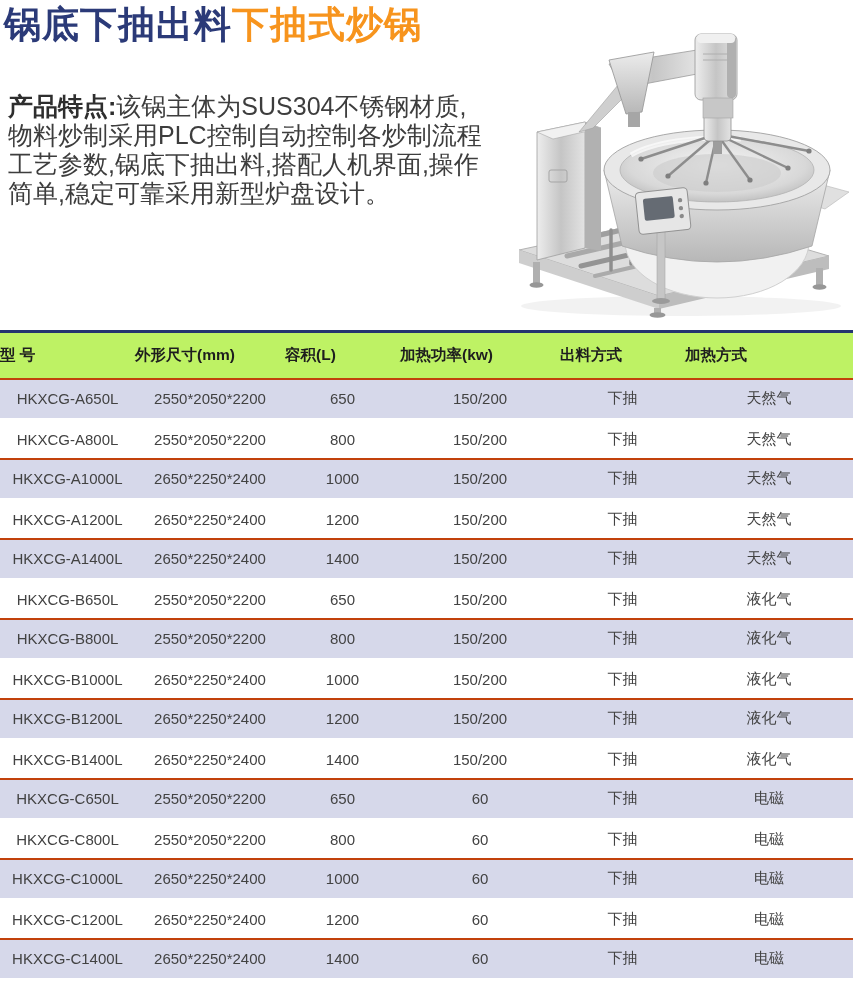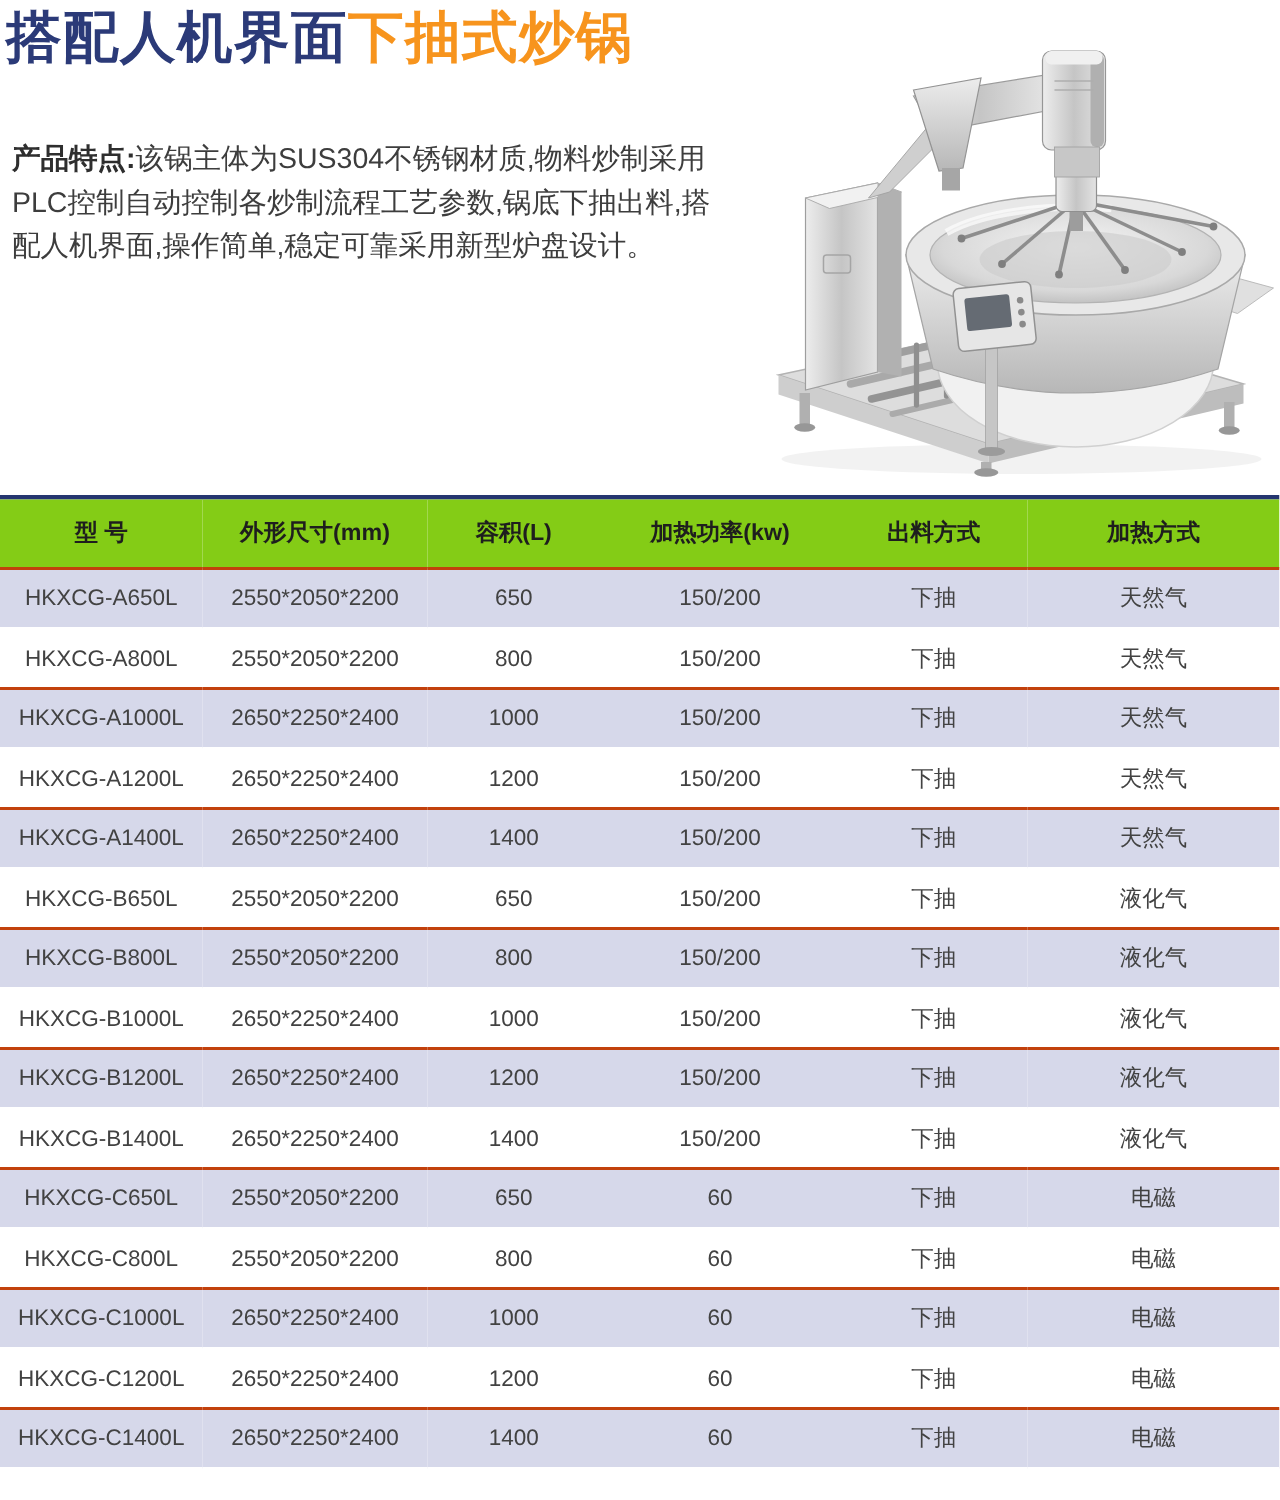--- a/index.html
+++ b/index.html
@@ -11,55 +11,55 @@
   
   .top-section{position:relative;height:330px;}
   .page-title{
     margin:0;padding:4px 0 0 4px;font-size:37px;line-height:42px;
     font-weight:bold;letter-spacing:1px;white-space:nowrap;
   }
   .t-navy{color:#2b3a78;}
   .t-orange{color:#f7941d;text-align:right;}
   .intro{
     position:absolute;left:8px;top:92px;width:478px;
-    font-size:19px;line-height:29px;color:#3d3d3d;
+    font-size:25px;line-height:29px;color:#3d3d3d;
   }
   .intro p{margin:0 0 26px 0;}
   .para-label{font-weight:bold;color:#2e2e2e;}
   .visual{position:absolute;top:20px;right:0;width:362px;height:298px;}
   .visual svg{width:100%;height:100%;display:block;}
   
   .rule{height:3px;background:#24356f;}
   table.spec{
     width:853px;border-collapse:collapse;table-layout:fixed;
   }
   table.spec th{
     height:45px;font-size:15.5px;font-weight:bold;color:#1e1e1e;
-    text-align:center;vertical-align:middle;background:#84cc16;padding:0;
+    text-align:left;vertical-align:middle;background:#bef264;padding:0;
   }
   table.spec td{
     height:37.5px;font-size:15px;color:#424242;text-align:center;
     vertical-align:middle;padding:0;background:#ffffff;
   }
   table.spec tr.shaded td{
     background:#d6d8ea;
     border-top:2px solid #c2410c;border-bottom:3px solid #ffffff;
   }
   .col-model{width:135px;}
   .col-dim{width:150px;}
   .col-cap{width:115px;}
   .col-pow{width:160px;}
   .col-out{width:125px;}
   .col-heat{width:168px;}
 </style>
 </head>
 <body>
 
 <div class="top-section">
-  <h1 class="page-title"><span class="t-navy">搭配人机界面</span><span class="t-orange">下抽式炒锅</span></h1>
+  <h1 class="page-title"><span class="t-navy">锅底下抽出料</span><span class="t-orange">下抽式炒锅</span></h1>
 
   <div class="intro">
     <p><span class="para-label">产品特点:</span><span>该锅主体为SUS304不锈钢材质,物料炒制采用PLC控制自动控制各炒制流程工艺参数,锅底下抽出料,搭配人机界面,操作简单,稳定可靠采用新型炉盘设计。</span></p>
   </div>
 
   <div class="visual">
     <svg viewBox="0 0 362 298" aria-hidden="true">
       <defs>
         <linearGradient id="gm" x1="0" y1="0" x2="1" y2="0">
           <stop offset="0" stop-color="#ededed"></stop>

